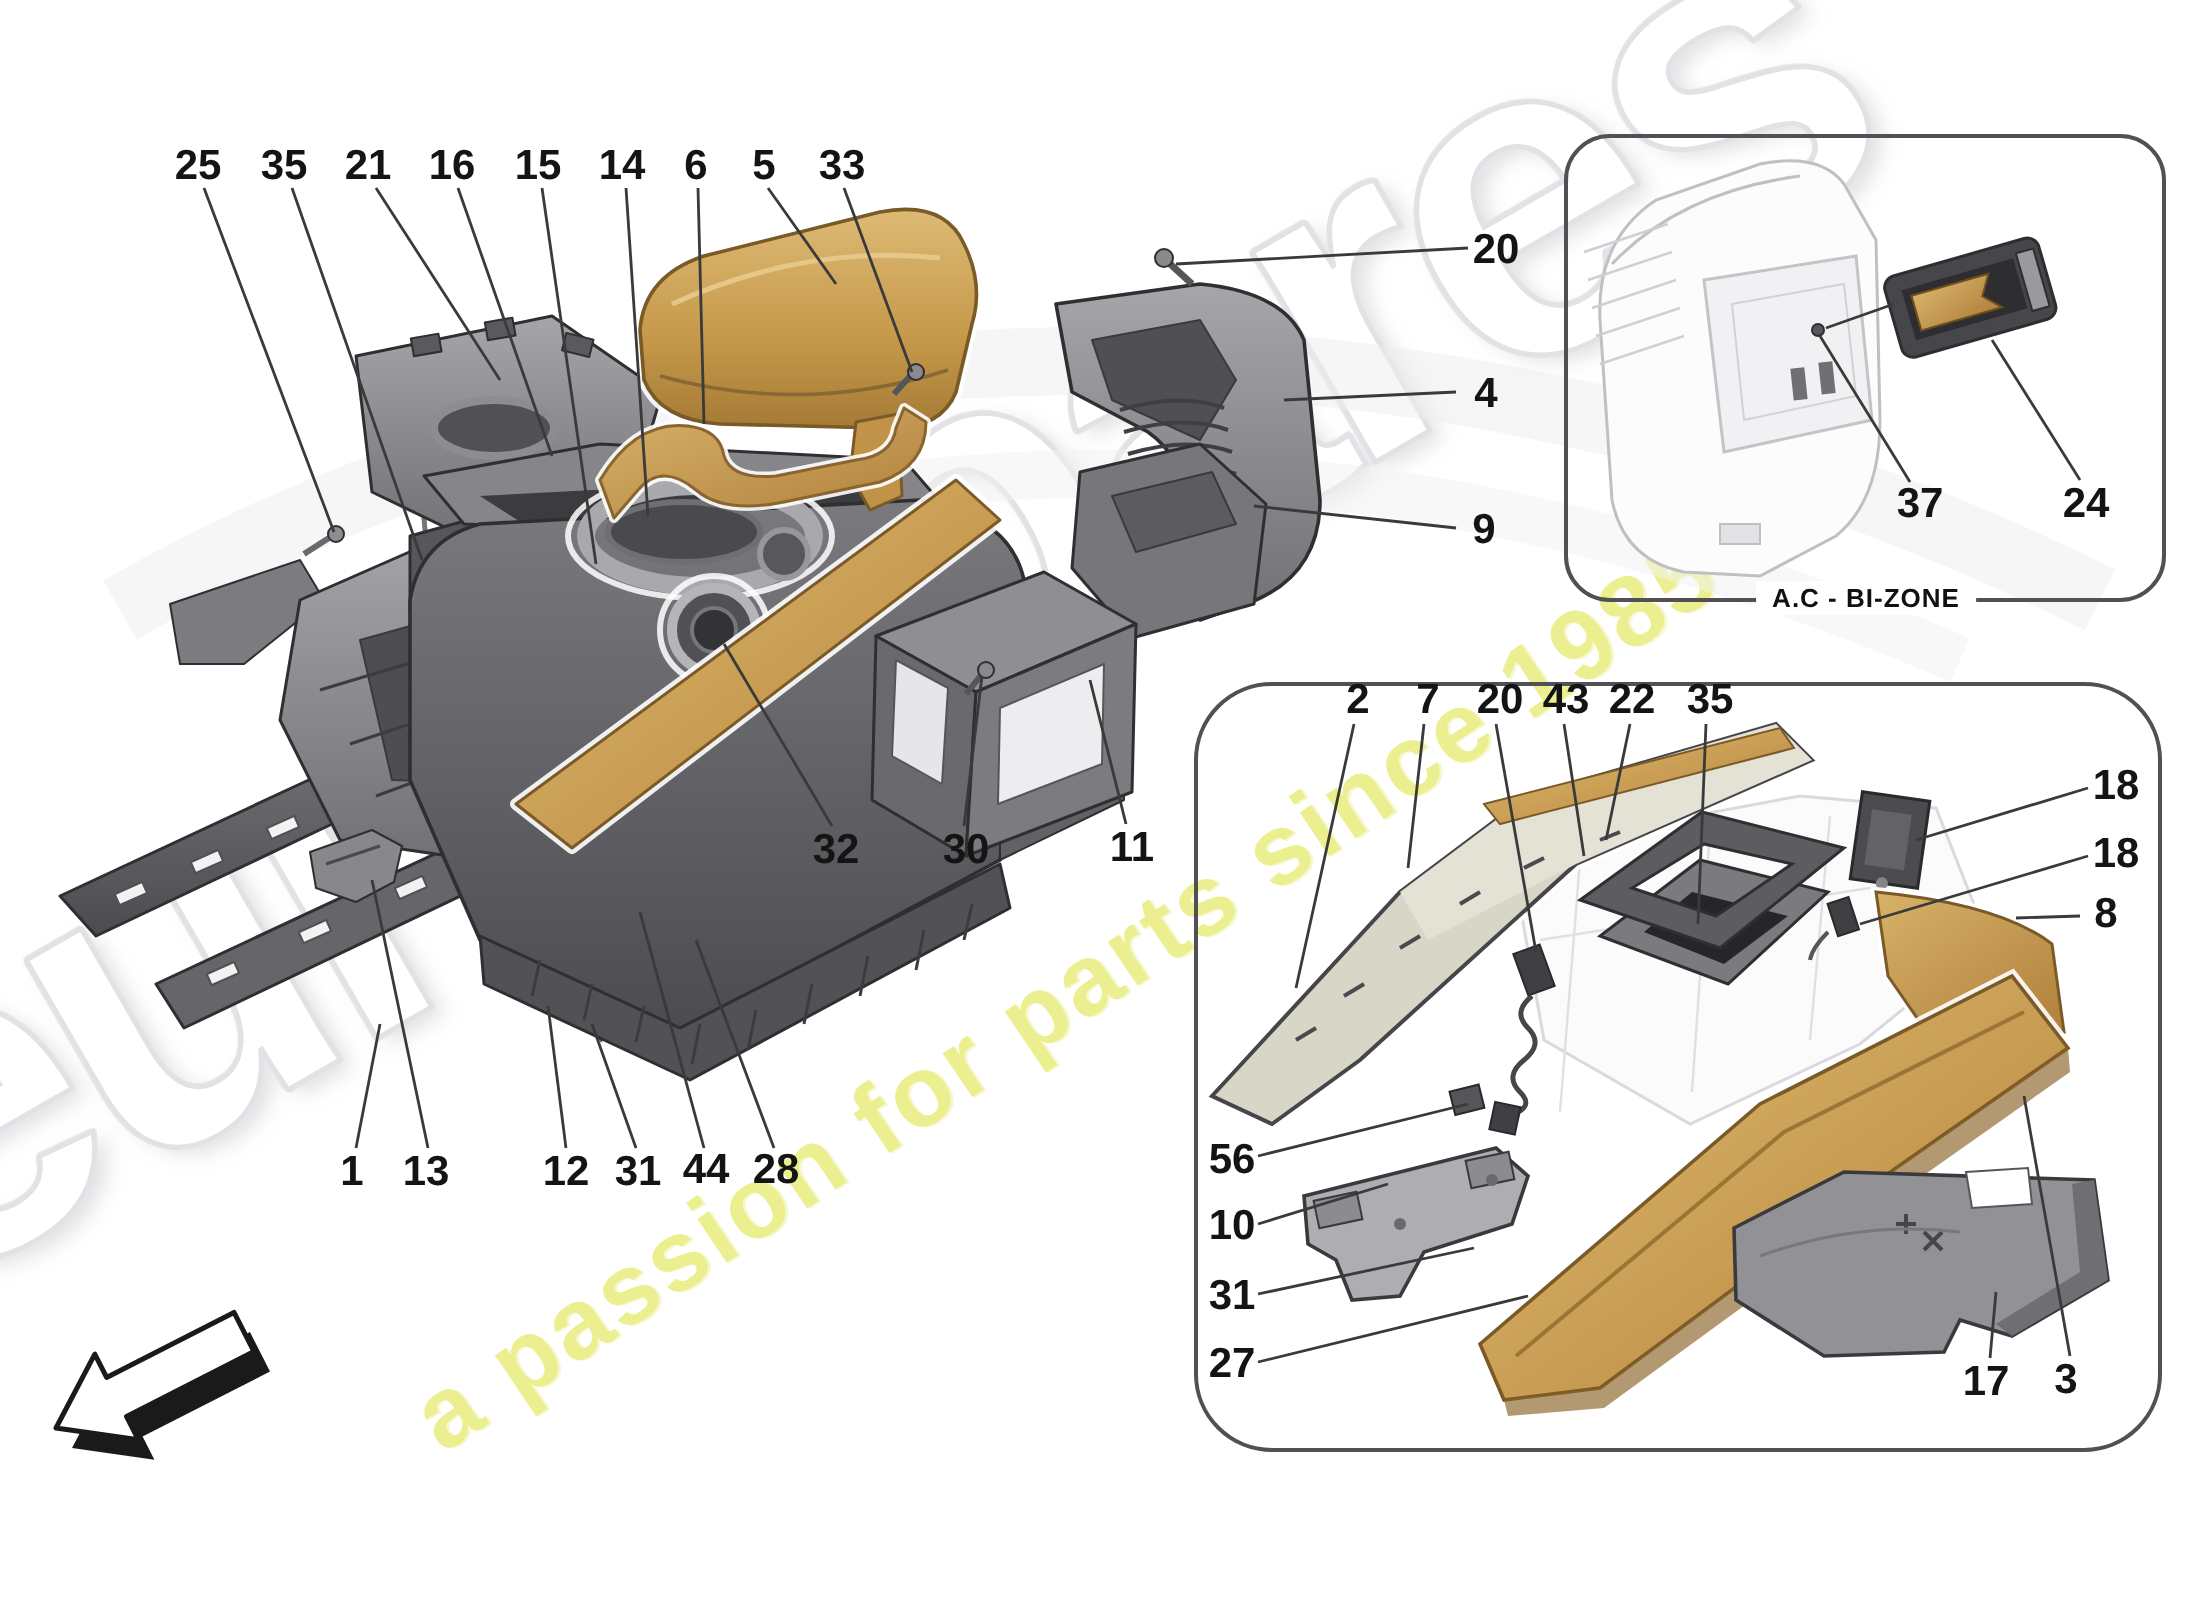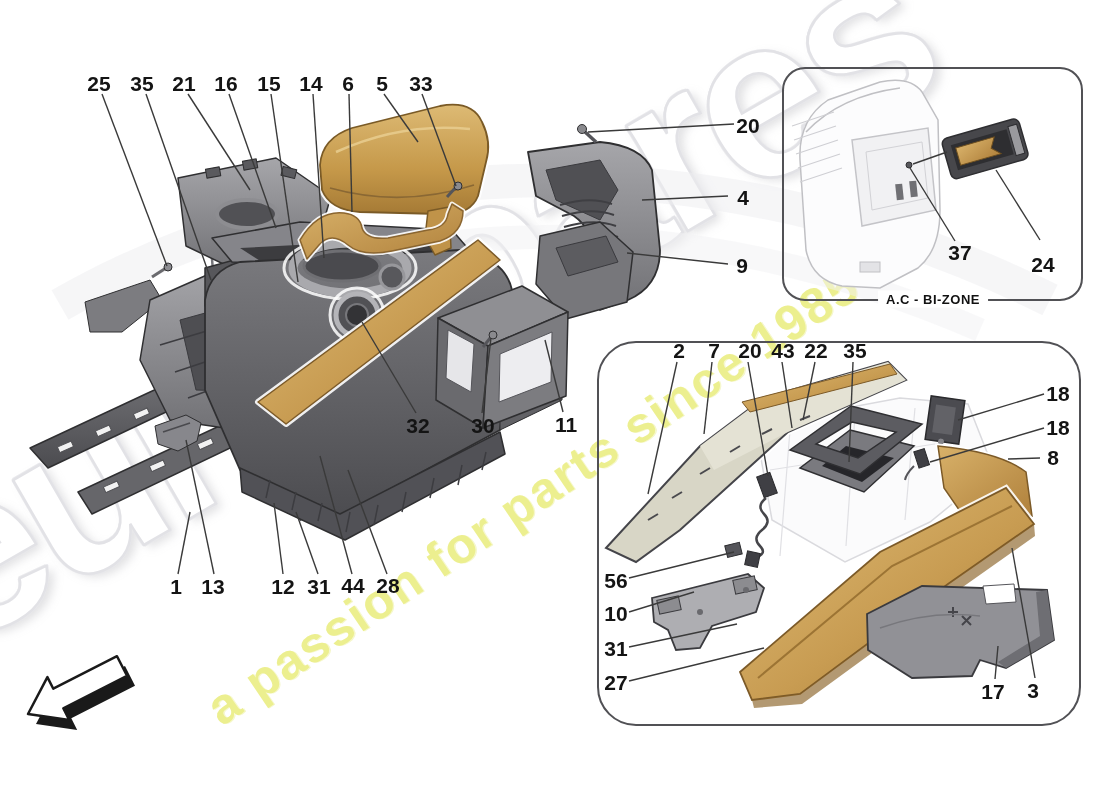--- a/index.html
+++ b/index.html
@@ -320,21 +320,21 @@
     <span class="co" style="left:483px;top:425px">30</span>
     <span class="co" style="left:566px;top:424px">11</span>
     <span class="co" style="left:176px;top:586px">1</span>
     <span class="co" style="left:213px;top:586px">13</span>
     <span class="co" style="left:283px;top:586px">12</span>
     <span class="co" style="left:319px;top:586px">31</span>
     <span class="co" style="left:353px;top:585px">44</span>
     <span class="co" style="left:388px;top:585px">28</span>
 
     <span class="co" style="left:960px;top:252px">37</span>
-    <span class="co" style="left:1043px;top:264px">24</span>
+    <span class="co" style="left:1043px;top:252px">24</span>
 
     <span class="co" style="left:679px;top:350px">2</span>
     <span class="co" style="left:714px;top:350px">7</span>
     <span class="co" style="left:750px;top:350px">20</span>
     <span class="co" style="left:783px;top:350px">43</span>
     <span class="co" style="left:816px;top:350px">22</span>
     <span class="co" style="left:855px;top:350px">35</span>
     <span class="co" style="left:1058px;top:393px">18</span>
     <span class="co" style="left:1058px;top:427px">18</span>
     <span class="co" style="left:1053px;top:457px">8</span>

